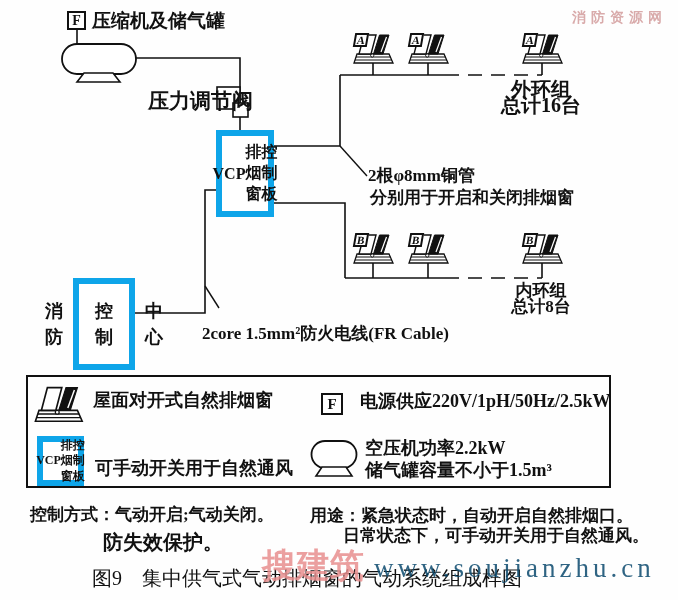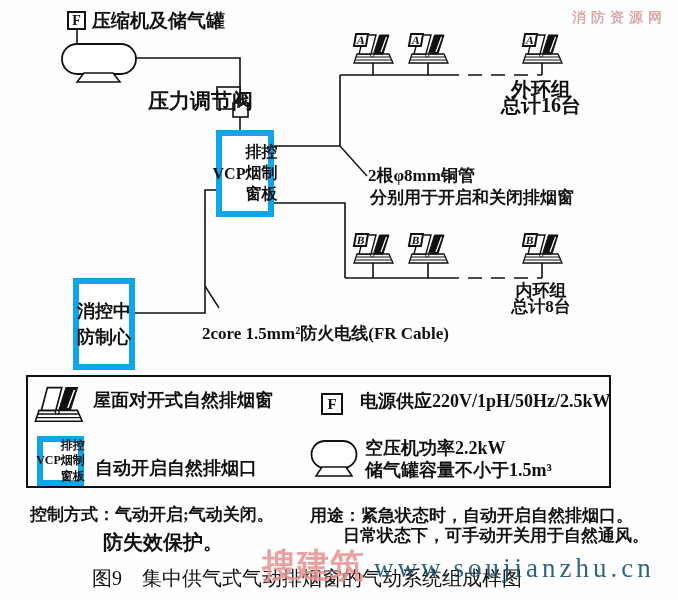--- a/index.html
+++ b/index.html
@@ -86,21 +86,21 @@
   <div class="fbox" style="left:67px;top:11px;width:19px;height:19px;font-size:14px;">
     <span>F</span>
   </div>
 
   <div class="box" style="left:216px;top:130px;width:58px;height:87px;font-size:16px;">
     <span>VCP</span>
     <span>排烟窗</span>
     <span>控制板</span>
   </div>
 
-  <div class="box" style="left:73px;top:278px;width:62px;height:92px;font-size:18px;line-height:1.45;">
+  <div class="box" style="left:73px;top:278px;width:62px;height:92px;font-size:18px;line-height:1.45;gap:32px;">
     <span>消防</span>
     <span>控制</span>
     <span>中心</span>
   </div>
 
   <span class="plate" style="left:354px;top:33px;">A</span>
   <span class="plate" style="left:409px;top:33px;">A</span>
   <span class="plate" style="left:523px;top:33px;">A</span>
   <span class="plate" style="left:354px;top:233px;">B</span>
   <span class="plate" style="left:409px;top:233px;">B</span>
@@ -131,21 +131,21 @@
   <div class="fbox" style="left:321px;top:393px;width:22px;height:22px;font-size:15px;">
     <span>F</span>
   </div>
   <div class="t" style="left:360px;top:391px;font-size:18px;">电源供应220V/1pH/50Hz/2.5kW</div>
 
   <div class="box" style="left:37px;top:436px;width:47px;height:50px;font-size:12px;line-height:1.3;">
     <span>VCP</span>
     <span>排烟窗</span>
     <span>控制板</span>
   </div>
-  <div class="t" style="left:95px;top:458px;font-size:18px;">自动开启自然排烟口</div>
+  <div class="t" style="left:95px;top:458px;font-size:18px;">可手动开关用于自然通风</div>
 
   <div class="t" style="left:365px;top:438px;font-size:18px;">空压机功率2.2kW</div>
   <div class="t" style="left:365px;top:460px;font-size:18px;">储气罐容量不小于1.5m³</div>
 
   <div class="t" style="left:30px;top:505px;font-size:17px;">控制方式：气动开启;气动关闭。</div>
   <div class="t" style="left:103px;top:531px;font-size:20px;text-align:right;">防失效保护。</div>
 
   <div class="t" style="left:310px;top:506px;font-size:17px;">用途：紧急状态时，自动开启自然排烟口。</div>
   <div class="t" style="left:343px;top:526px;font-size:17px;">日常状态下，可手动开关用于自然通风。</div>
 

